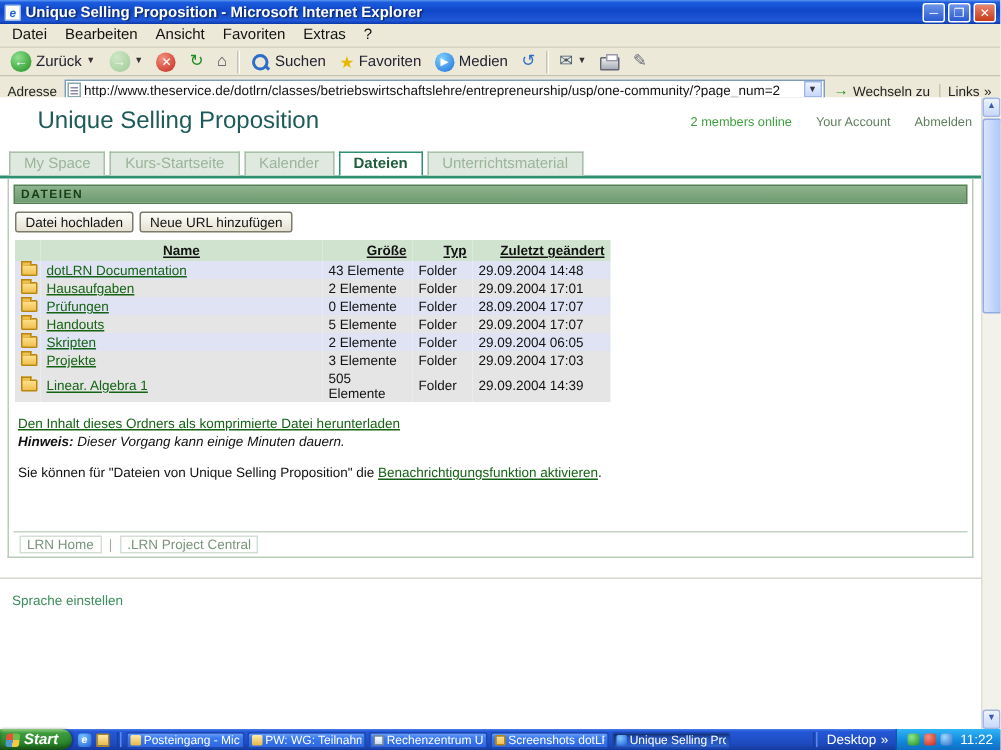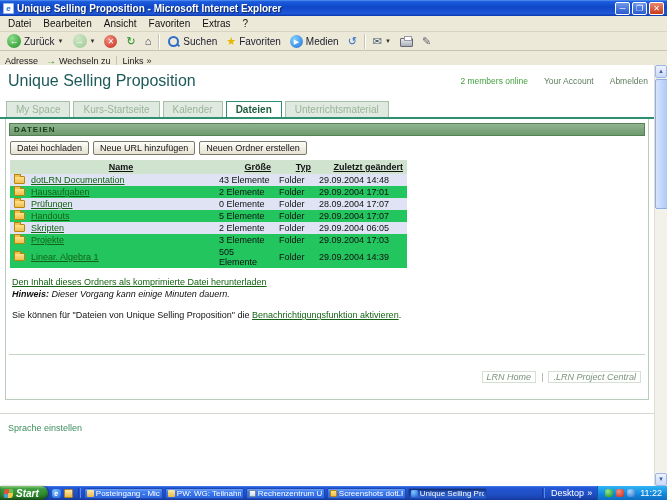--- a/index.html
+++ b/index.html
@@ -46,21 +46,21 @@
   .addr-text { flex:1; white-space:nowrap; overflow:hidden; font-size:9px; color:#111; }
   .addr-drop { width:12px; height:11px; background:linear-gradient(#EEF3FE,#C8D8F8); border:1px solid #9EB6E8; font-size:6px; text-align:center; line-height:10px; color:#334; flex:none; }
   .go-btn { display:flex; gap:3px; font-size:9px; align-items:center; padding:0 3px; color:#222; }
   .go-arrow { color:#1E8E1E; font-weight:bold; font-size:10px; }
   .links-zone { font-size:9px; padding:0 3px 0 5px; border-left:1px solid #C8C4B4; display:flex; gap:3px; align-items:center; color:#222; }
 
   
   .viewport { position:absolute; top:65px; left:0; right:0; bottom:14px; background:#fff; }
   .page { position:absolute; top:0; left:0; right:13px; bottom:0; overflow:hidden; background:#fff; }
 
-  .page-header { display:flex; align-items:flex-start; padding:7px 6px 0 8px; }
+  .page-header { display:flex; align-items:flex-start; padding:7px 6px 0 25px; }
   .page-title { font-size:16px; color:#1E5A5A; }
   .header-right { margin-left:auto; display:flex; gap:16px; font-size:8.5px; padding-top:4px; }
   .members-online { color:#3FA03F; }
   .hdr-link { color:#5E7E5E; text-decoration:none; }
 
   .tabs { display:flex; gap:3px; padding:11px 0 0 6px; }
   .tab { padding:2px 9px; font-size:10px; border:1px solid #A8C0A8; border-bottom:none; background:#E0E9E0; color:#9AB49A; }
   .tab.active { background:#fff; color:#1E5E3E; font-weight:bold; border-color:#2E9070; }
   .green-rule { height:2px; background:#2E9070; }
 
@@ -70,34 +70,34 @@
   .btn-row { display:flex; gap:4px; margin:5px 0 5px 1px; }
   .push-btn { font-size:9px; padding:1px 6px; color:#111; background:linear-gradient(#FDFDF9,#E6E2D2); border:1px solid #7B7B6B; border-radius:2px; }
 
   .files-table { border-collapse:collapse; font-size:9px; margin-left:1px; }
   .files-table th { background:#CFE3CF; font-weight:bold; text-decoration:underline; padding:2px 4px; text-align:right; color:#111; }
   .files-table th.name-col { text-align:center; }
   .files-table td { padding:1px 4px; color:#111; }
   .icon-cell { width:17px; padding:1px 2px 0 4px !important; }
   .w-name { width:188px; } .w-size { width:60px; } .w-type { width:40px; } .w-mod { width:92px; }
   tr.odd { background:#DFE3F3; }
-  tr.even { background:#22c55e; }
+  tr.even { background:#e5e5e5; }
   .file-link { color:#156315; text-decoration:underline; }
   .folder { display:inline-block; width:11px; height:8px; background:linear-gradient(#FFE08A,#EFC050); border:1px solid #B8860B; border-radius:1px; position:relative; }
   .folder::before { content:""; position:absolute; top:-3px; left:-1px; width:5px; height:2px; background:#EFC050; border:1px solid #B8860B; border-bottom:none; }
 
   .below-links { padding:9px 0 0 3px; font-size:9px; }
   .dl-link { color:#156315; text-decoration:underline; }
   .hint { font-style:italic; font-size:9px; padding:2px 0 0 3px; color:#111; }
   .hint-label { font-weight:bold; }
   .notify { padding:11px 0 0 3px; font-size:9px; color:#111; }
   .notify-link { color:#156315; text-decoration:underline; }
 
   .spacer { height:34px; }
-  .footer-row { border-top:1px solid #C4D4C4; display:flex; justify-content:flex-end; gap:5px; padding:16px 4px; font-size:9px; align-items:center;font-style:italic; }
+  .footer-row { border-top:1px solid #C4D4C4; display:flex; gap:5px; padding:2px 4px; font-size:9px; align-items:center; }
   .footer-link { color:#7A937A; border:1px solid #D4E0D4; padding:0 4px; text-decoration:none; }
   .footer-sep { color:#9AAA9A; }
 
   .post-rule { margin-top:13px; border-top:1px solid #D8D8D0; }
   .language-link { display:inline-block; margin:9px 0 0 8px; font-size:9px; color:#3E8E5E; text-decoration:none; }
 
   
   .scrollbar { position:absolute; top:0; right:0; bottom:0; width:13px; background:#F2F1EA; border-left:1px solid #E0DED4; }
   .sb-arrow { height:13px; background:linear-gradient(#EEF3FE,#C8D8F8); border:1px solid #9EB6E8; border-radius:2px; color:#3A5EA8; font-size:6px; text-align:center; line-height:11px; }
   .sb-arrow.bottom { position:absolute; bottom:0; left:0; right:0; }
@@ -203,20 +203,25 @@
     <span class="tbtn">
       <span class="print-ic"></span>
     </span>
     <span class="tbtn">
       <span class="glyph-ic" style="color:#667;">✎</span>
     </span>
   </div>
 
   <div class="addressbar">
     <span class="addr-label">Adresse</span>
+    <span class="addr-field">
+      <span class="page-ic"></span>
+      <span class="addr-text">http://www.theservice.de/dotlrn/classes/betriebswirtschaftslehre/entrepreneurship/usp/one-community/?page_num=2</span>
+      <span class="addr-drop">▼</span>
+    </span>
     <span class="go-btn">
       <span class="go-arrow">→</span>
       <span>Wechseln zu</span>
     </span>
     <span class="links-zone">
       <span>Links</span>
       <span>»</span>
     </span>
   </div>
 
@@ -240,21 +245,20 @@
         <span class="tab">Unterrichtsmaterial</span>
       </div>
       <div class="green-rule"></div>
 
       <div class="content-box">
         <div class="section-bar">DATEIEN</div>
 
         <div class="btn-row">
           <button class="push-btn">Datei hochladen</button>
           <button class="push-btn">Neue URL hinzufügen</button>
-          <button class="push-btn">Neuen Ordner erstellen</button>
         </div>
 
         <table class="files-table">
           <thead>
             <tr>
               <th class="icon-cell"></th>
               <th class="w-name name-col">Name</th>
               <th class="w-size">Größe</th>
               <th class="w-type">Typ</th>
               <th class="w-mod">Zuletzt geändert</th>

